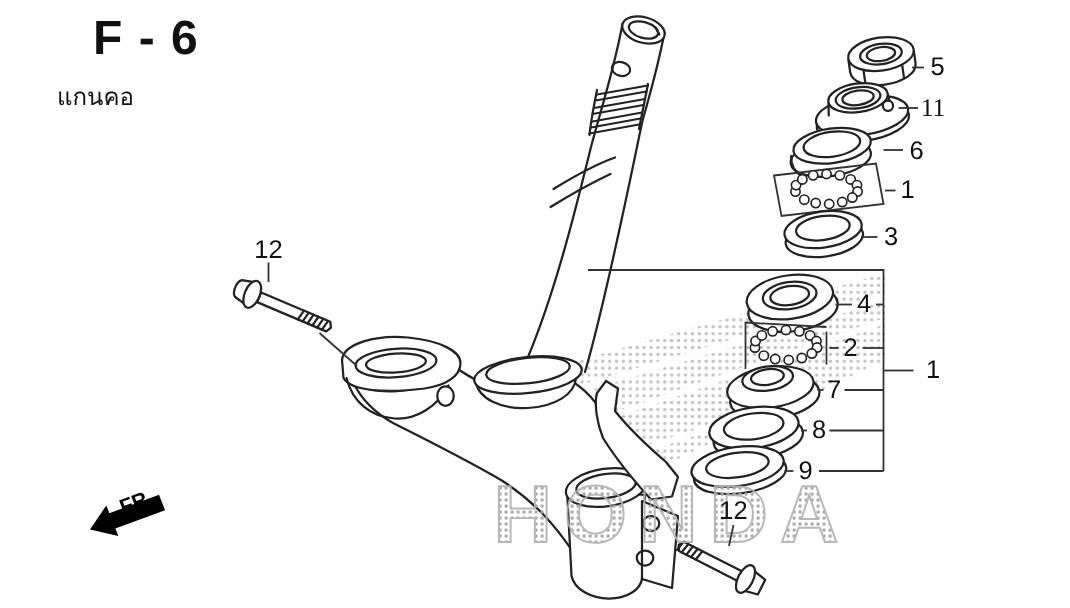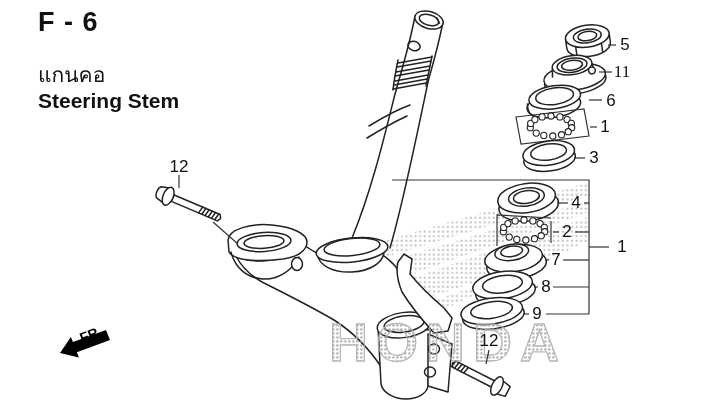--- a/index.html
+++ b/index.html
@@ -1,21 +1,21 @@
 <!DOCTYPE html>
 <html><head>
 <meta charset="utf-8">
 <style>
   html,body{margin:0;padding:0;background:#fff;}
   .stage{position:relative;width:713px;height:405px;background:#ffffff;overflow:hidden;
          font-family:"Liberation Sans",sans-serif;color:#111;}
   .stage svg{position:absolute;left:0;top:0;}
   .header{position:absolute;left:38px;top:8px;line-height:1.1;}
-  .fig-code{font-size:27px;font-weight:bold;letter-spacing:1px;}
-  .title-thai{font-size:21px;margin-top:25px;}
+  .fig-code{font-size:32px;font-weight:bold;letter-spacing:1px;margin-left:24px;}
+  .title-thai{font-size:16px;margin-top:14px;}
   .title-en{font-size:21px;font-weight:bold;margin-top:3px;}
   .callout{position:absolute;transform:translate(-50%,-50%);font-size:17px;color:#111;}
   
   .ln{stroke:#222;stroke-width:1.5;fill:none;stroke-linecap:round;stroke-linejoin:round;}
   .w{fill:#ffffff;}
   .thin{stroke:#333;stroke-width:1.2;fill:none;}
   .ball{fill:#fff;stroke:#222;stroke-width:1.1;}
 </style>
 </head>
 <body>
@@ -242,21 +242,20 @@
 
   <g>
     <polygon points="106,329.9 72.9,342.1 70.9,337 60,353 78.9,357.4 76.9,352.3 110,340.1" fill="#000"></polygon>
     <text transform="translate(82,343) rotate(-21)" x="0" y="0" font-family="Liberation Sans, sans-serif" font-size="14" font-weight="bold" fill="#000">FR.</text>
   </g>
 </svg>
 
 <div class="header">
   <div class="fig-code">F - 6</div>
   <div class="title-thai">แกนคอ</div>
-  <div class="title-en">Steering Stem</div>
 </div>
 
 <span class="callout" style="left:625px;top:45px;">5</span>
 <span class="callout" style="left:622px;top:72px;font-family:Liberation Serif, serif;">11</span>
 <span class="callout" style="left:611px;top:101px;">6</span>
 <span class="callout" style="left:605px;top:127px;">1</span>
 <span class="callout" style="left:594px;top:158px;">3</span>
 <span class="callout" style="left:576px;top:203px;">4</span>
 <span class="callout" style="left:567px;top:232px;">2</span>
 <span class="callout" style="left:622px;top:247px;">1</span>

